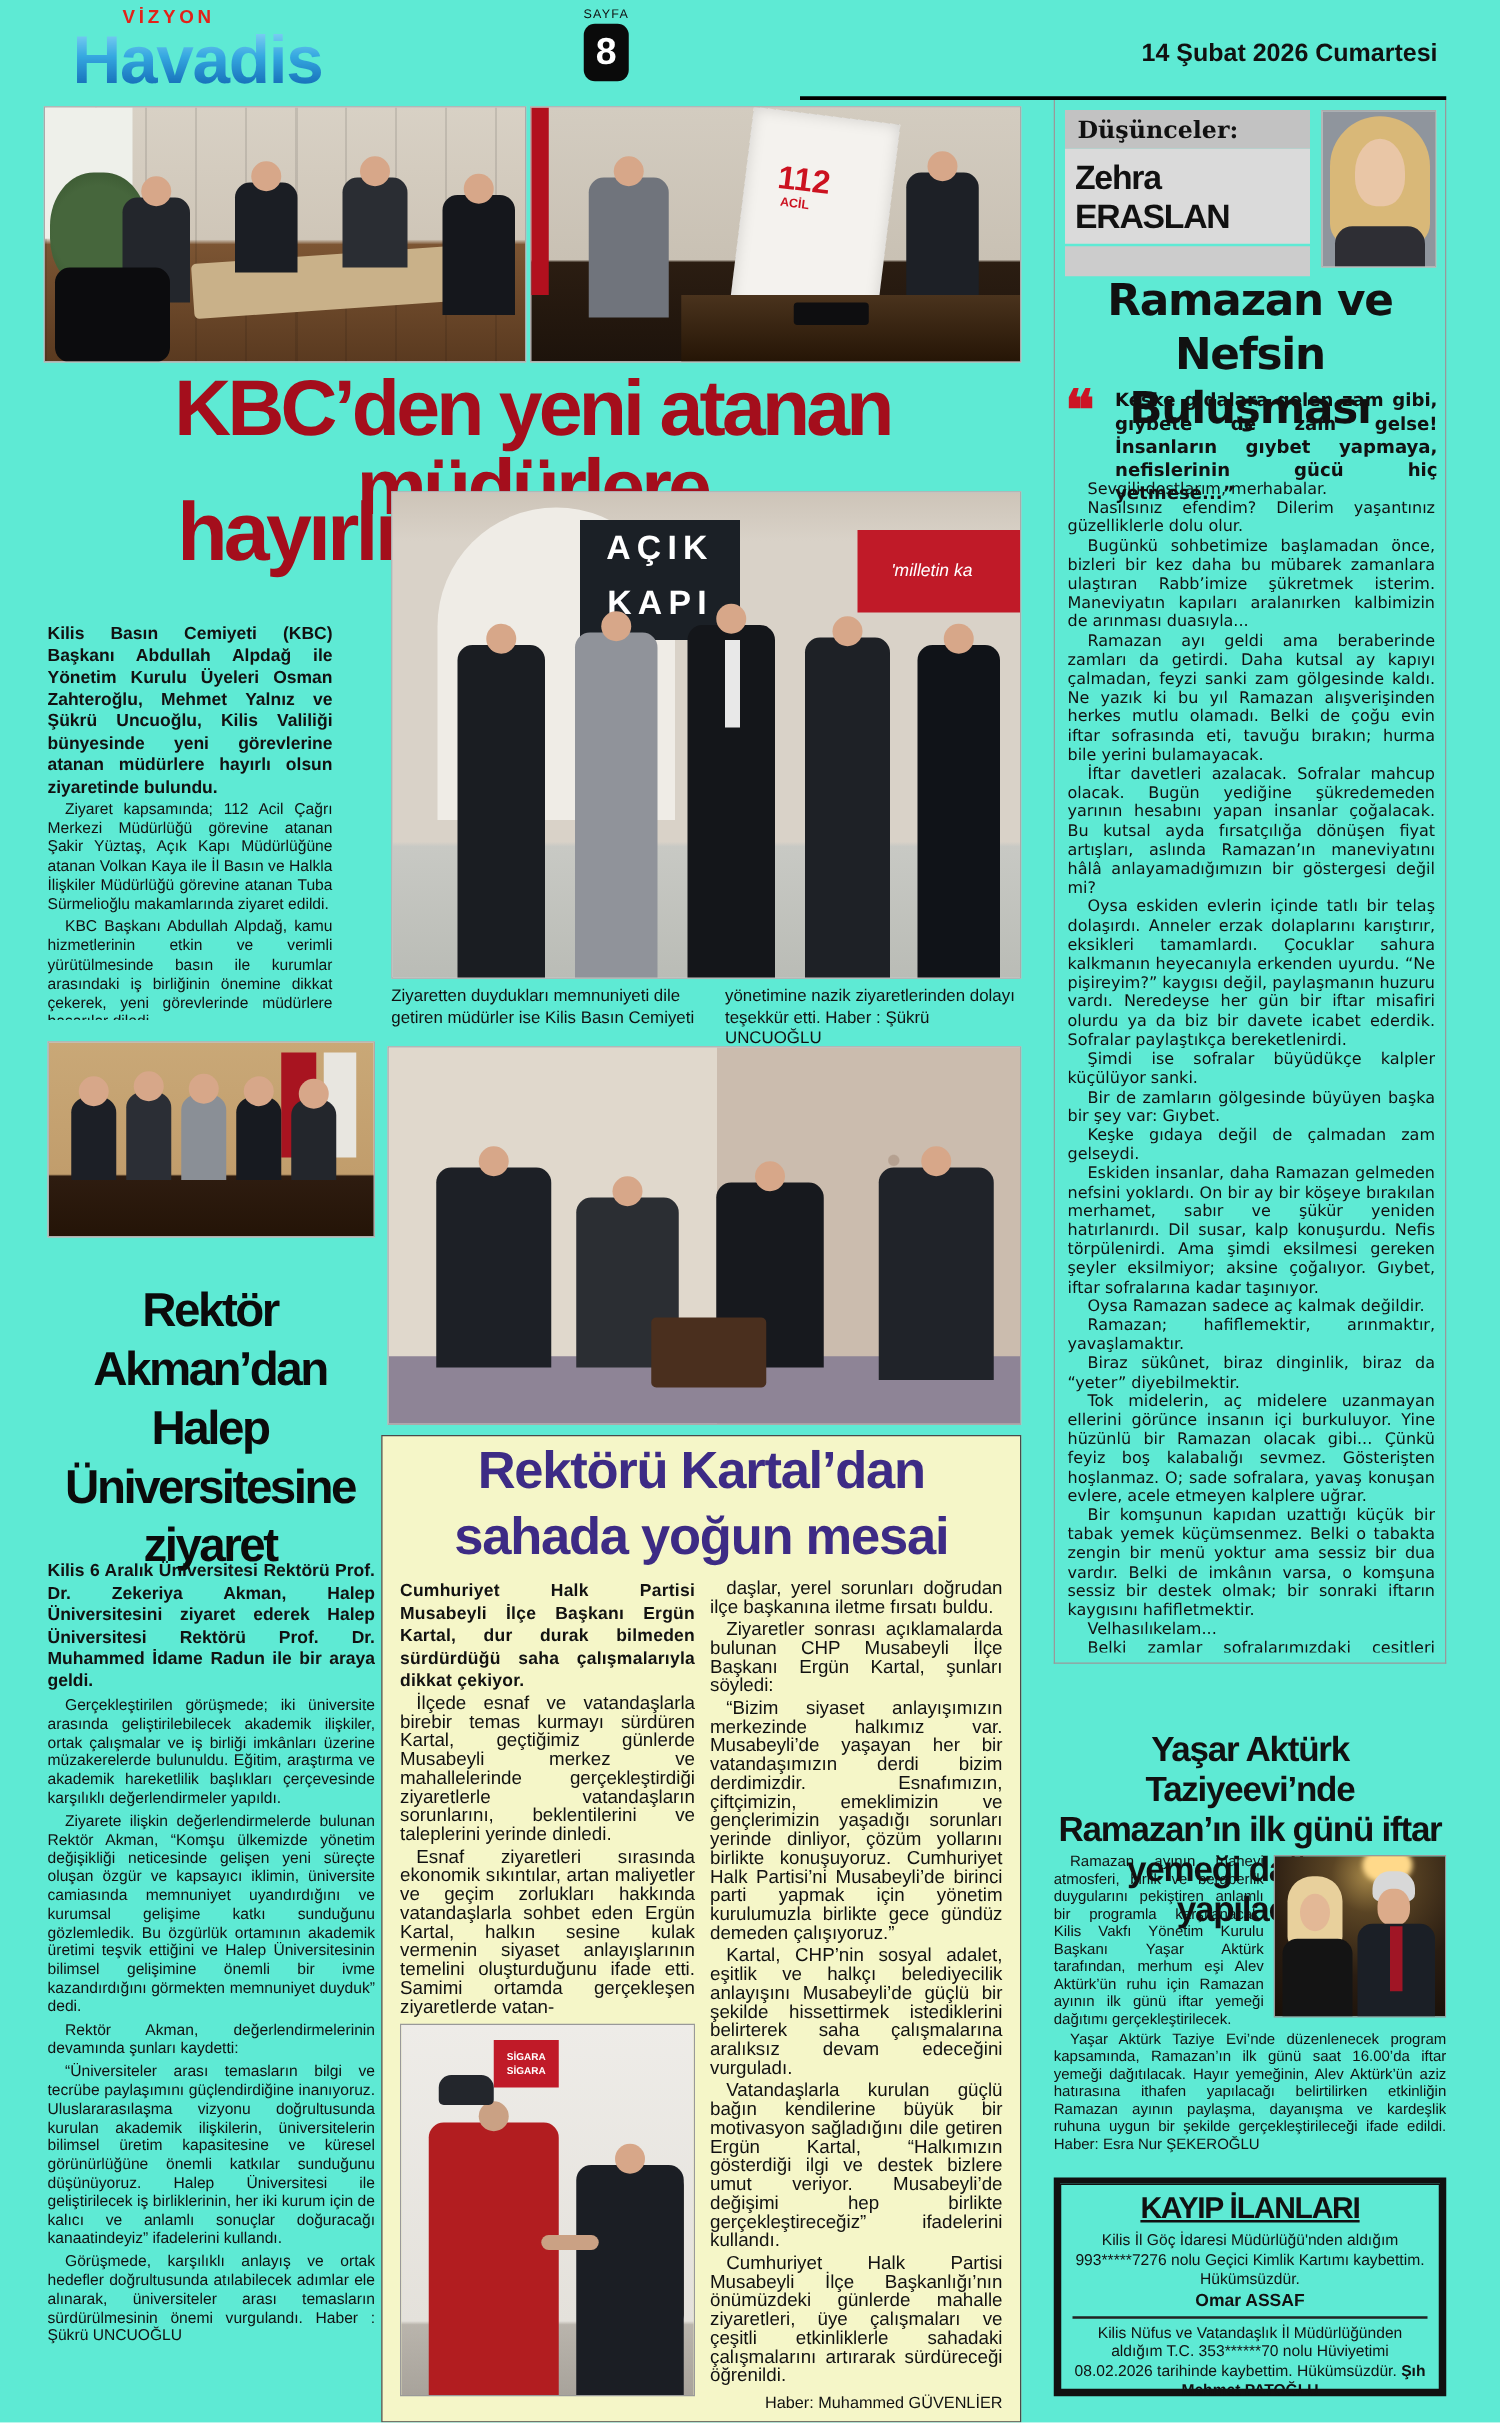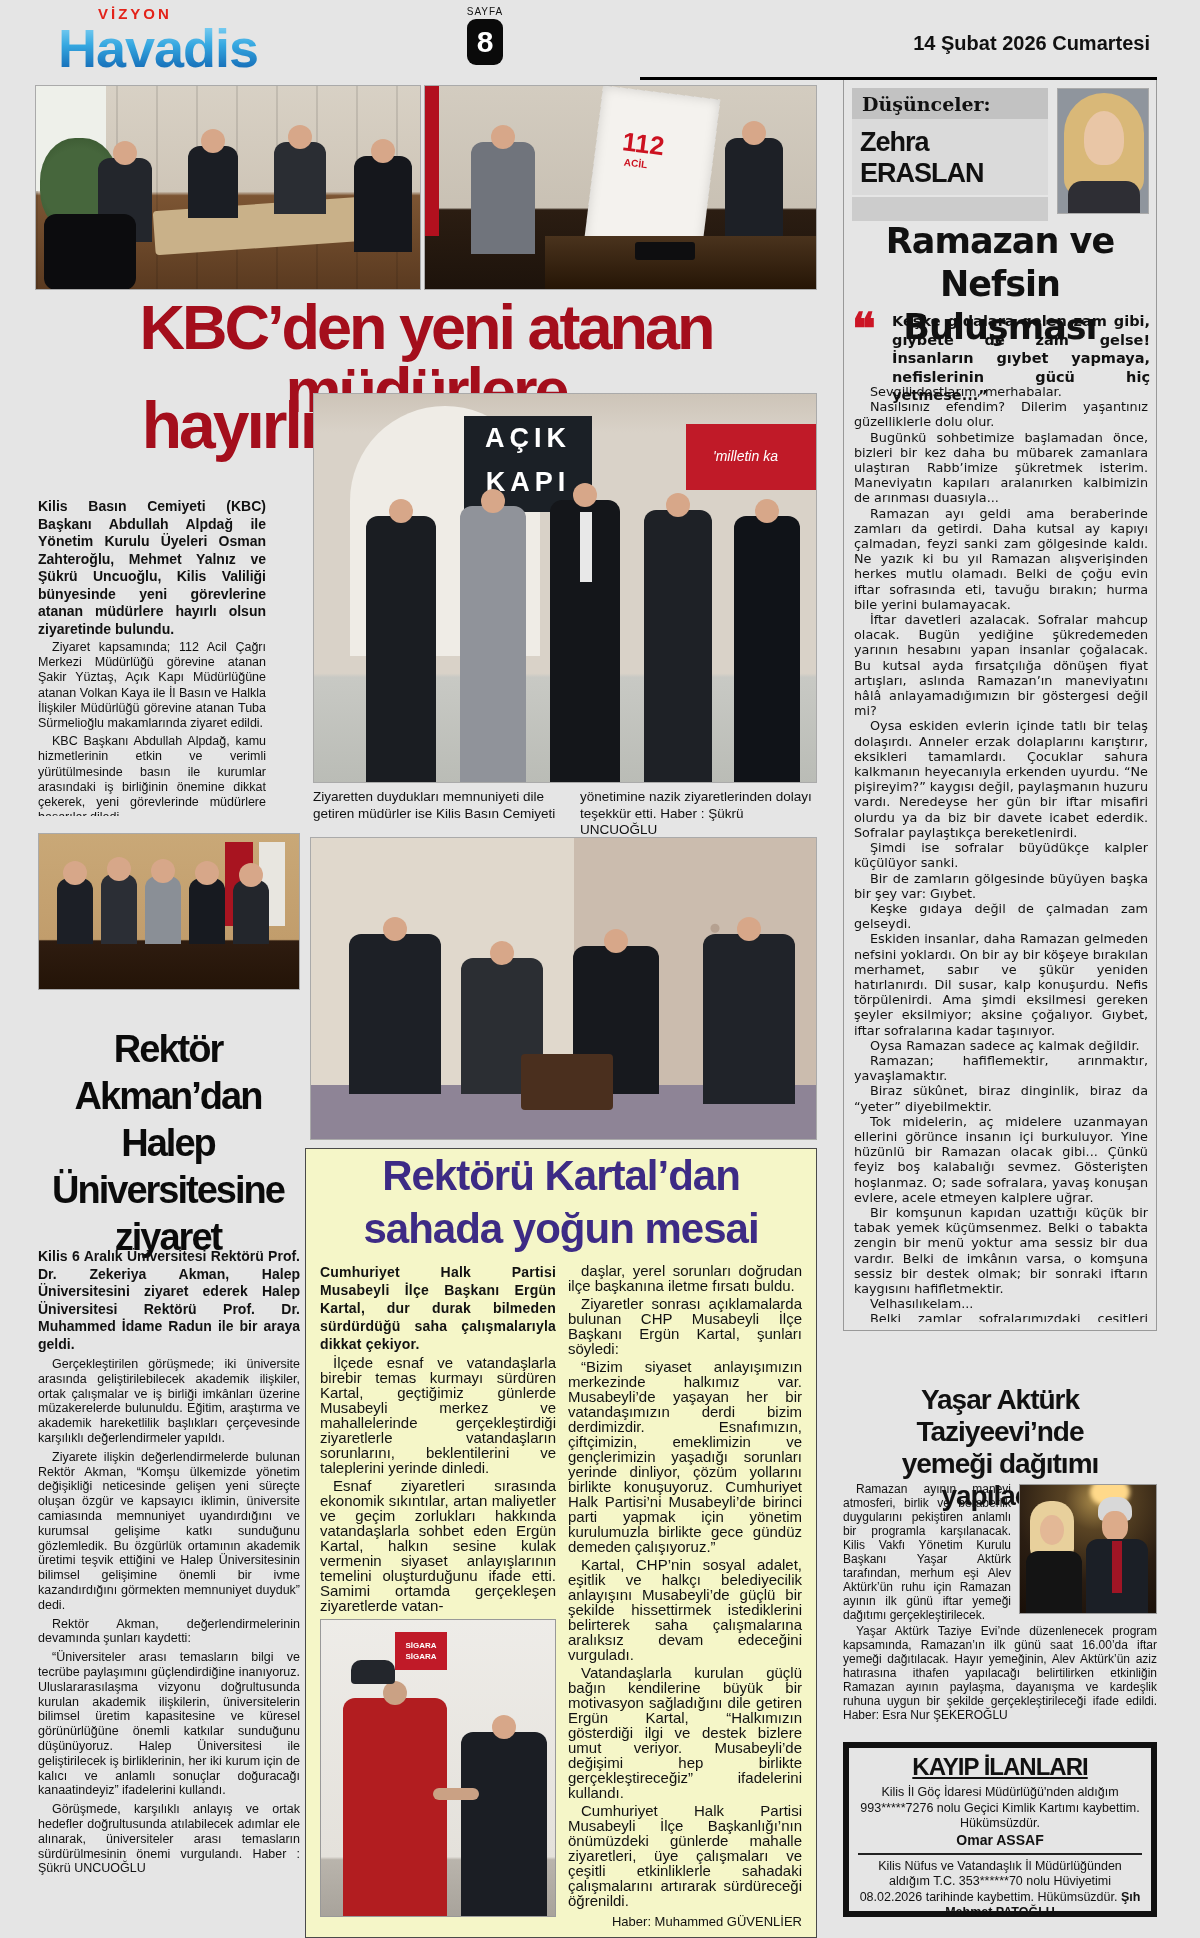--- a/index.html
+++ b/index.html
@@ -1,18 +1,18 @@
 <!DOCTYPE html>
 <html lang="tr"><head>
 <meta charset="utf-8">
 <style>
   * { margin:0; padding:0; box-sizing:border-box; }
   html,body { background:#ffffff; }
   body { font-family:"Liberation Sans", sans-serif; color:#111; }
-  #page { position:relative; width:1200px; height:1938px; background:#e5e5e5; overflow:hidden; margin:0 auto; }
+  #page { position:relative; width:1200px; height:1938px; background:#5eead4; overflow:hidden; margin:0 auto; }
 
   
   .brand { position:absolute; left:58px; top:6px; line-height:1; }
   .brand-top { display:block; margin-left:40px; font-size:15px; font-weight:bold; letter-spacing:3px; color:#e32219; }
   .brand-main { display:block; font-size:54px; font-weight:800; letter-spacing:-1px;
     background:linear-gradient(180deg,#8ed9f7 0%,#35a7e0 45%,#0d5fae 100%);
     -webkit-background-clip:text; background-clip:text; color:transparent; }
   .page-badge-wrap { position:absolute; left:455px; top:6px; width:60px; text-align:center; }
   .sayfa-label { font-size:10px; font-weight:normal; letter-spacing:1px; }
   .page-badge { margin:2px auto 0; width:36px; height:46px; background:#0a0a0a; border-radius:9px;
@@ -279,20 +279,21 @@
         <p>Biraz sükûnet, biraz dinginlik, biraz da “yeter” diyebilmektir.</p>
         <p>Tok midelerin, aç midelere uzanmayan ellerini görünce insanın içi burkuluyor. Yine hüzünlü bir Ramazan olacak gibi... Çünkü feyiz boş kalabalığı sevmez. Gösterişten hoşlanmaz. O; sade sofralara, yavaş konuşan evlere, acele etmeyen kalplere uğrar.</p>
         <p>Bir komşunun kapıdan uzattığı küçük bir tabak yemek küçümsenmez. Belki o tabakta zengin bir menü yoktur ama sessiz bir dua vardır. Belki de imkânın varsa, o komşuna sessiz bir destek olmak; bir sonraki iftarın kaygısını hafifletmektir.</p>
         <p>Velhasılıkelam...</p>
         <p>Belki zamlar sofralarımızdaki çeşitleri azaltacak.</p>
       </div>
   </div>
 
   <div class="yasar-headline">
     <div>Yaşar Aktürk Taziyeevi’nde</div>
+    <div>Ramazan’ın ilk günü iftar</div>
     <div>yemeği dağıtımı yapılacak</div>
   </div>
   <div class="yasar-body">
     <div class="photo-yasar">
       <div class="ph-layer yasar-bg" style="inset:0;"></div>
       <div class="glow" style="left:70px;top:-8px;width:40px;height:30px;background:#ffd98a;"></div>
       <div class="ph-layer" style="left:10px;top:16px;width:44px;height:58px;background:#e8d09c;border-radius:20px 20px 10px 10px;"></div>
       <div class="ph-layer" style="left:20px;top:30px;width:24px;height:30px;background:#e3b896;border-radius:50%;"></div>
       <div class="ph-layer" style="left:6px;top:66px;width:56px;height:64px;background:#141414;border-radius:12px 12px 0 0;"></div>
       <div class="ph-layer" style="left:78px;top:12px;width:34px;height:24px;background:#d8d8d8;border-radius:14px 14px 6px 6px;"></div>

